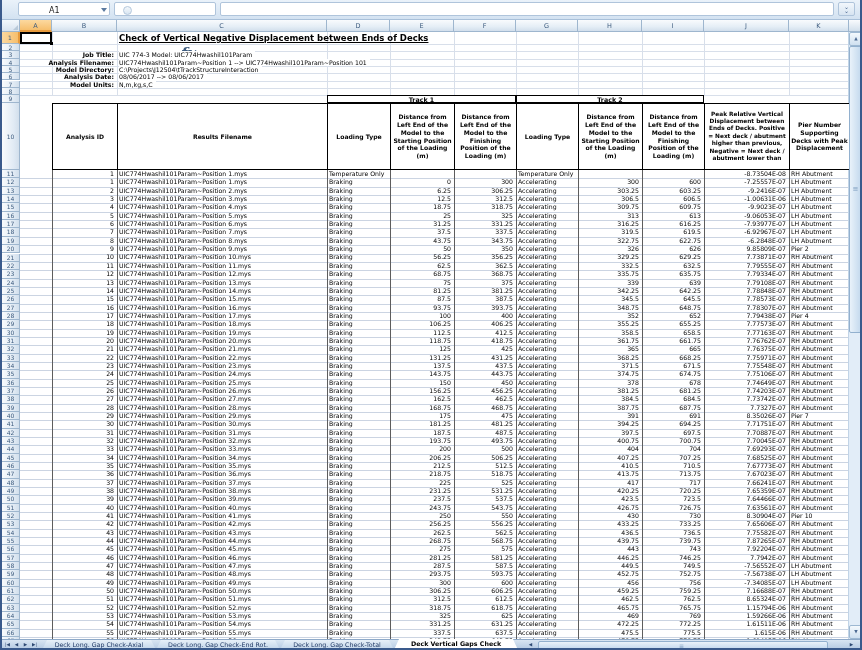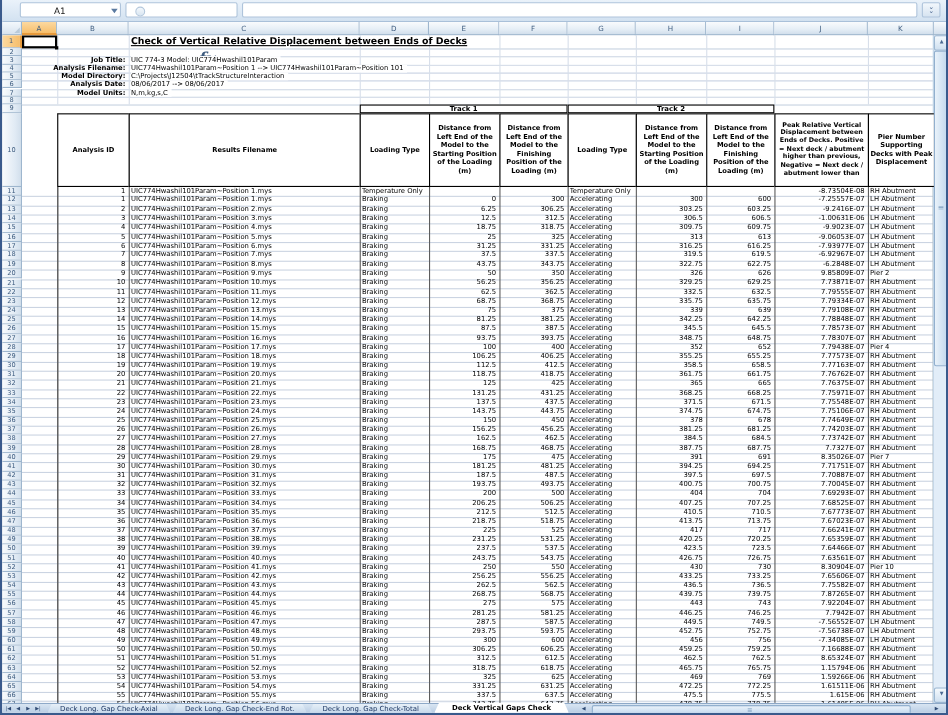--- a/index.html
+++ b/index.html
@@ -118,21 +118,21 @@
       <div class="gl-v" style="position: absolute; box-sizing: border-box; left: 684px; top: 0px; width: 1px; height: 63.1px;"></div>
       <div class="gl-v" style="position: absolute; box-sizing: border-box; left: 769px; top: 0px; width: 1px; height: 63.1px;"></div>
       <div class="gl-h" style="position: absolute; box-sizing: border-box; left: 0px; top: 12px; width: 829px; height: 1px;"></div>
       <div class="gl-h" style="position: absolute; box-sizing: border-box; left: 0px; top: 19.3px; width: 829px; height: 1px;"></div>
       <div class="gl-h" style="position: absolute; box-sizing: border-box; left: 0px; top: 26.6px; width: 829px; height: 1px;"></div>
       <div class="gl-h" style="position: absolute; box-sizing: border-box; left: 0px; top: 33.9px; width: 829px; height: 1px;"></div>
       <div class="gl-h" style="position: absolute; box-sizing: border-box; left: 0px; top: 41.2px; width: 829px; height: 1px;"></div>
       <div class="gl-h" style="position: absolute; box-sizing: border-box; left: 0px; top: 48.5px; width: 829px; height: 1px;"></div>
       <div class="gl-h" style="position: absolute; box-sizing: border-box; left: 0px; top: 55.8px; width: 829px; height: 1px;"></div>
       <div class="gl-h" style="position: absolute; box-sizing: border-box; left: 0px; top: 63.1px; width: 829px; height: 1px;"></div>
-      <div class="ttl" style="position: absolute; box-sizing: border-box; left: 99px; top: 0px; height: 12px; line-height: 12px;">Check of Vertical Relative Displacement between Ends of Decks</div>
+      <div class="ttl" style="position: absolute; box-sizing: border-box; left: 99px; top: 0px; height: 12px; line-height: 12px;">Check of Vertical Negative Displacement between Ends of Decks</div>
       <div style="position: absolute; box-sizing: border-box; left: 0px; top: 0px; width: 32px; height: 12px; border: 2px solid rgb(0, 0, 0); background: rgb(255, 255, 255);"></div>
       <div style="position: absolute; box-sizing: border-box; left: 30px; top: 10px; width: 3px; height: 3px; background: rgb(0, 0, 0);"></div>
       <div class="ilab" style="position: absolute; box-sizing: border-box; left: 0px; top: 19.3px; width: 94px; height: 7.3px; line-height: 7.3px;">Job Title:</div>
       <div class="ival" style="position: absolute; box-sizing: border-box; left: 99px; top: 19.3px; height: 7.3px; line-height: 7.3px; z-index: 2;">UIC 774-3 Model: UIC774Hwashil101Param</div>
       <div class="ilab" style="position: absolute; box-sizing: border-box; left: 0px; top: 26.6px; width: 94px; height: 7.3px; line-height: 7.3px;">Analysis Filename:</div>
       <div class="ival" style="position: absolute; box-sizing: border-box; left: 99px; top: 26.6px; height: 7.3px; line-height: 7.3px; z-index: 2;">UIC774Hwashil101Param~Position 1 --&gt; UIC774Hwashil101Param~Position 101</div>
       <div class="ilab" style="position: absolute; box-sizing: border-box; left: 0px; top: 33.9px; width: 94px; height: 7.3px; line-height: 7.3px;">Model Directory:</div>
       <div class="ival" style="position: absolute; box-sizing: border-box; left: 99px; top: 33.9px; height: 7.3px; line-height: 7.3px; z-index: 2;">C:\Projects\J12504\tTrackStructureInteraction</div>
       <div class="ilab" style="position: absolute; box-sizing: border-box; left: 0px; top: 41.2px; width: 94px; height: 7.3px; line-height: 7.3px;">Analysis Date:</div>
       <div class="ival" style="position: absolute; box-sizing: border-box; left: 99px; top: 41.2px; height: 7.3px; line-height: 7.3px; z-index: 2;">08/06/2017 --&gt; 08/06/2017</div>

